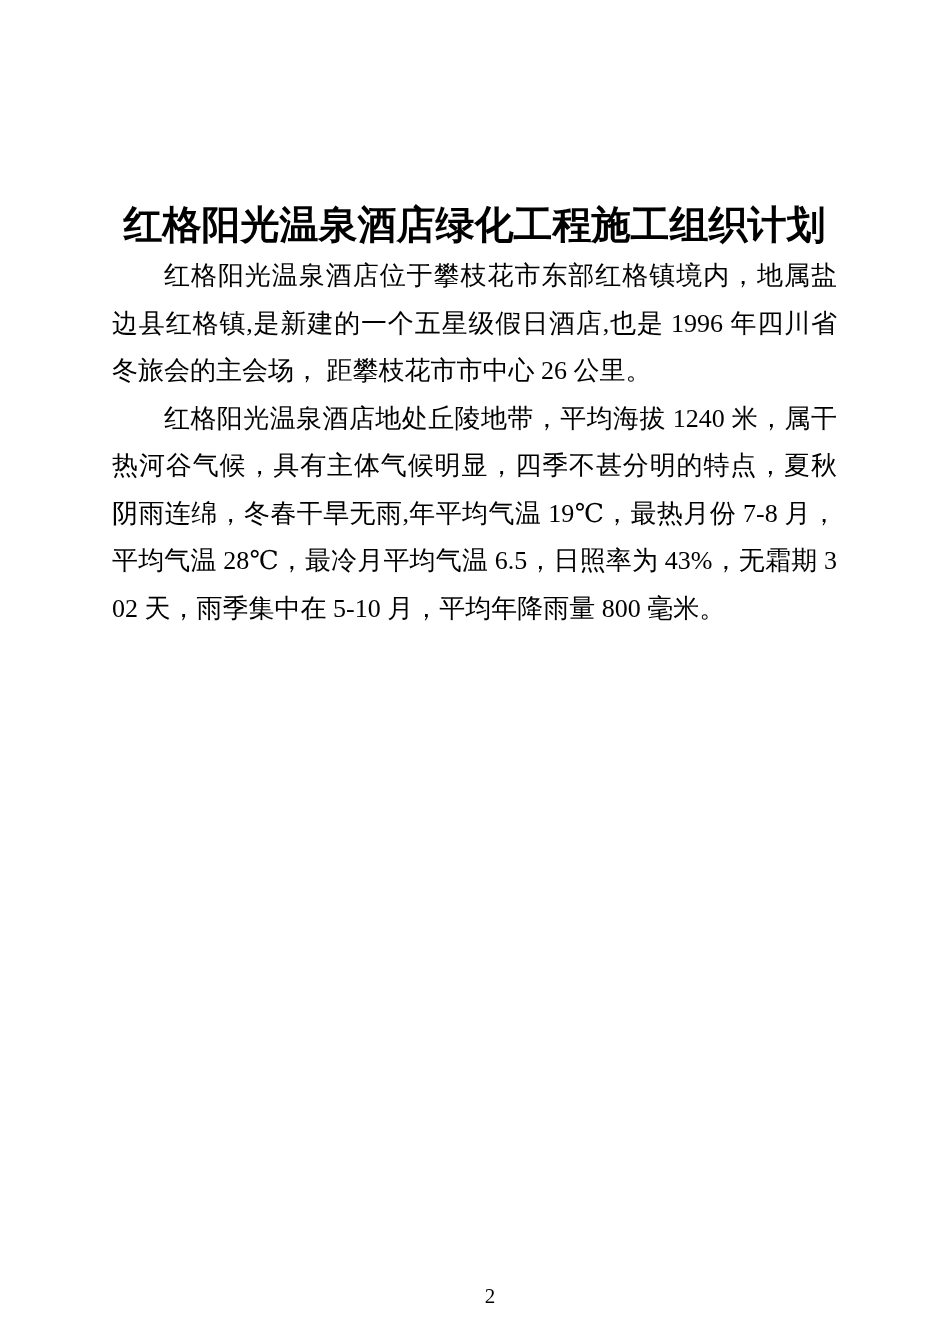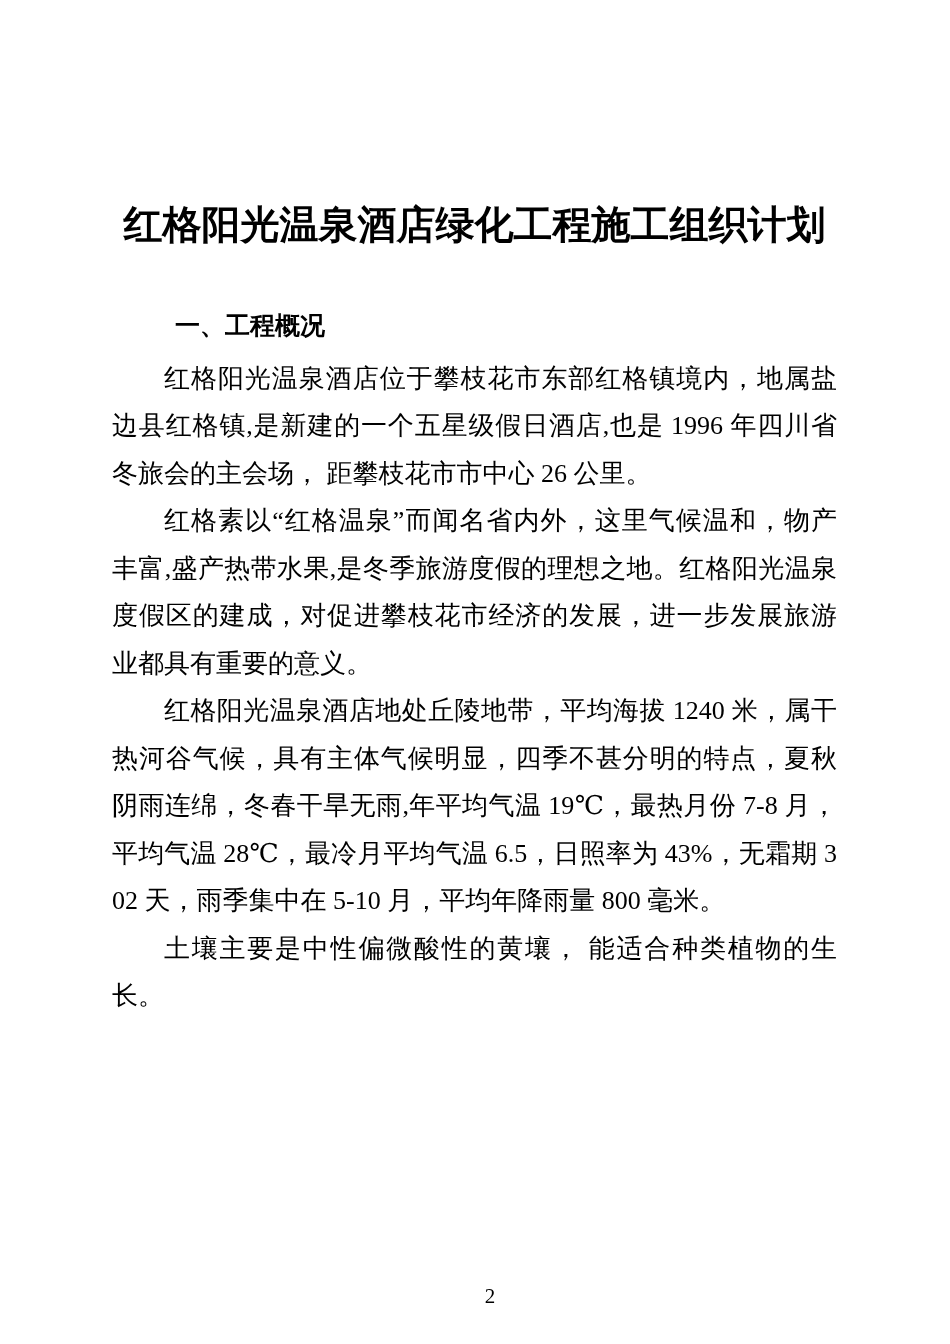--- a/index.html
+++ b/index.html
@@ -52,25 +52,22 @@
     font-size: 21px;
     line-height: 26px;
   }
 </style>
 </head>
 <body>
 
 <div class="page">
   <h1 class="doc-title">红格阳光温泉酒店绿化工程施工组织计划</h1>
 
-  <h2 class="section-heading">一、工程概况</h2>
 
   <p class="body-para">红格阳光温泉酒店位于攀枝花市东部红格镇境内，地属盐边县红格镇,是新建的一个五星级假日酒店,也是 1996 年四川省冬旅会的主会场， 距攀枝花市市中心 26 公里。</p>
 
-  <p class="body-para">红格素以“红格温泉”而闻名省内外，这里气候温和，物产丰富,盛产热带水果,是冬季旅游度假的理想之地。红格阳光温泉度假区的建成，对促进攀枝花市经济的发展，进一步发展旅游业都具有重要的意义。</p>
 
   <p class="body-para">红格阳光温泉酒店地处丘陵地带，平均海拔 1240 米，属干热河谷气候，具有主体气候明显，四季不甚分明的特点，夏秋阴雨连绵，冬春干旱无雨,年平均气温 19℃，最热月份 7-8 月，平均气温 28℃，最冷月平均气温 6.5，日照率为 43%，无霜期 302 天，雨季集中在 5-10 月，平均年降雨量 800 毫米。</p>
 
-  <p class="body-para">土壤主要是中性偏微酸性的黄壤， 能适合种类植物的生长。</p>
 
 
   <div class="page-number">2</div>
 </div>
 
 </body></html>

